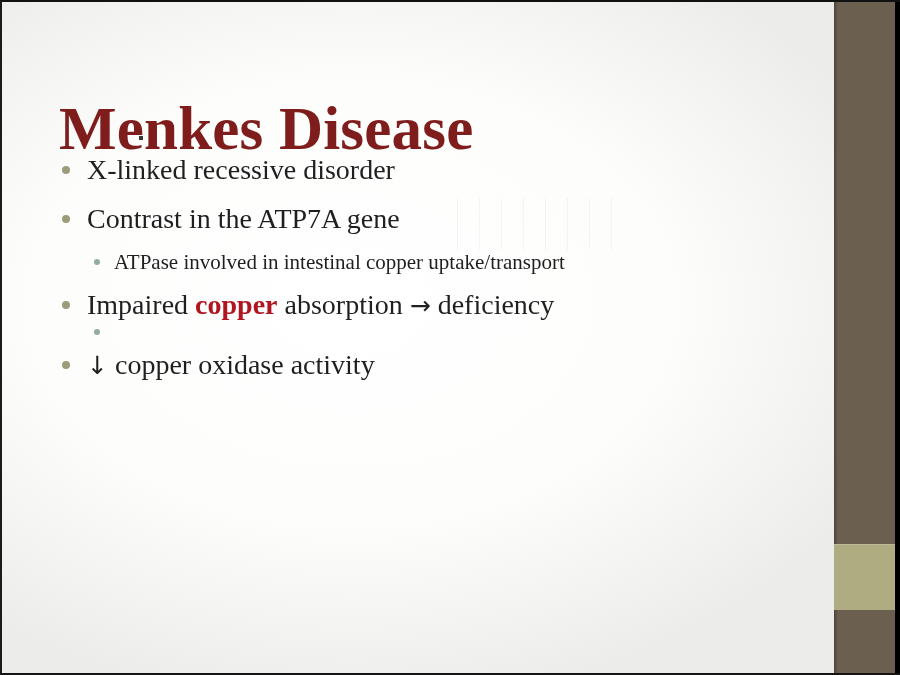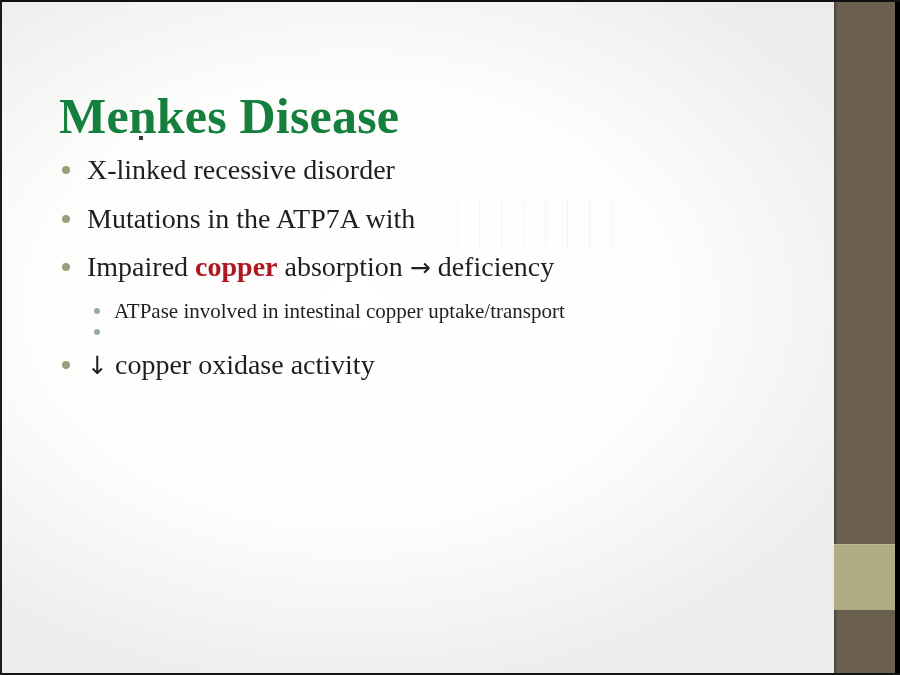--- a/index.html
+++ b/index.html
@@ -84,23 +84,23 @@
     width: 7px;
     height: 671px;
     background: #000000;
   }
 
   
   .slide-title {
     position: absolute;
     left: 57px;
     top: 54px;
-    font-size: 50px;
+    font-size: 61px;
     line-height: 1.05;
-    color: #15803d;
+    color: #7f1d1d;
     letter-spacing: 0.2px;
     white-space: nowrap;
     text-shadow: 0 1px 0 rgba(255,255,255,0.5);
   }
 
   .stray-dot {
     position: absolute;
     left: 137px;
     top: 134px;
     width: 4px;
@@ -185,33 +185,33 @@
 
   <div class="body-list">
 
     <div class="bullet-row lvl1">
       <span class="dot"></span>
       <span class="btext">X-linked recessive disorder</span>
     </div>
 
     <div class="bullet-row lvl1">
       <span class="dot"></span>
-      <span class="btext">Mutations in the ATP7A with</span>
+      <span class="btext">Contrast in the ATP7A gene</span>
+    </div>
+
+    <div class="bullet-row lvl2">
+      <span class="dot"></span>
+      <span class="btext">ATPase involved in intestinal copper uptake/transport</span>
     </div>
 
     <div class="bullet-row lvl1">
       <span class="dot"></span>
       <span class="btext">
         <span>Impaired </span><span class="hl-copper">copper</span><span> absorption </span><span class="arrow-glyph">→</span><span> deficiency</span>
       </span>
-    </div>
-
-    <div class="bullet-row lvl2">
-      <span class="dot"></span>
-      <span class="btext">ATPase involved in intestinal copper uptake/transport</span>
     </div>
 
     <div class="bullet-row lvl2">
       <span class="dot"></span>
     </div>
 
 
     <div class="bullet-row lvl1">
       <span class="dot"></span>
       <span class="btext">

